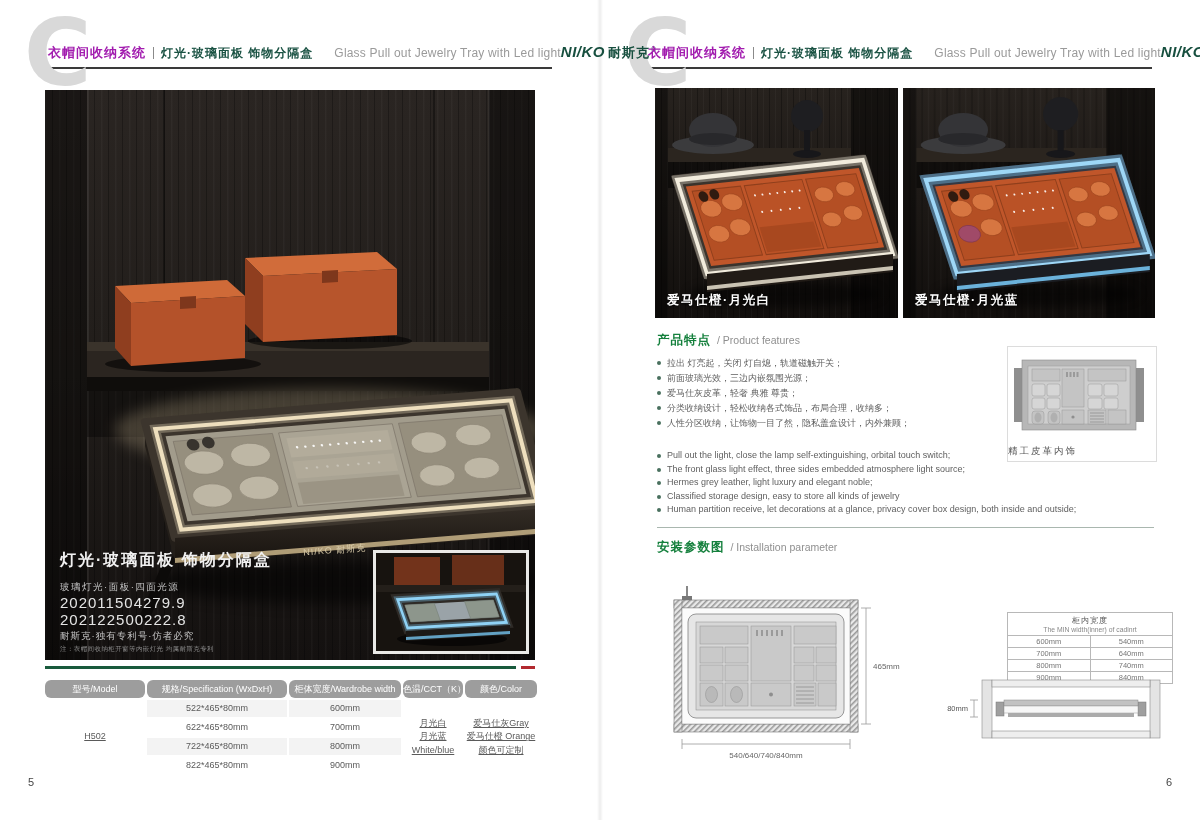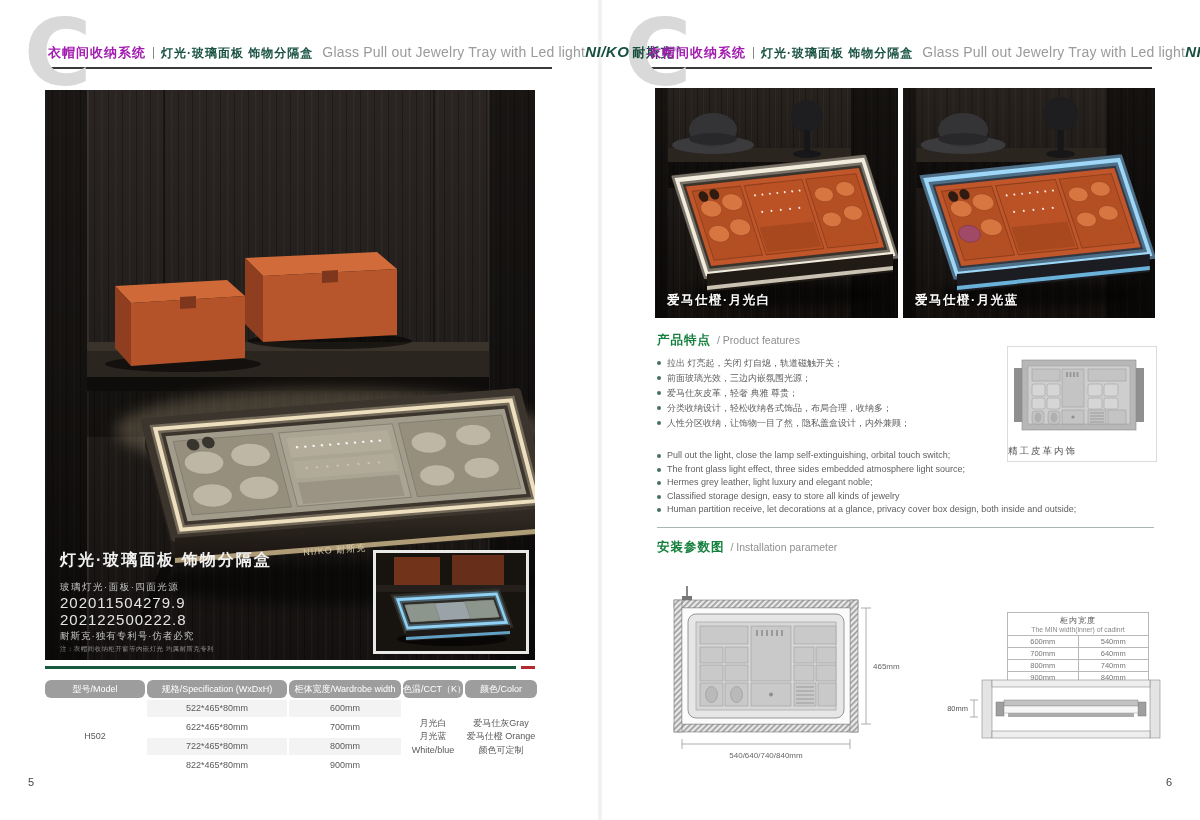--- a/index.html
+++ b/index.html
@@ -15,21 +15,21 @@
 
   
   .header{position:absolute;top:30px;left:48px;right:48px;height:32px;
     border-bottom:2px solid #3a3a3a;display:flex;align-items:flex-end;padding-bottom:5px;}
   .wm{position:absolute;left:-24px;top:-22px;font-size:92px;line-height:1;font-weight:bold;
     color:#d9d9d9;z-index:0;font-family:"DejaVu Sans",sans-serif;}
   .hgrp{display:flex;align-items:baseline;z-index:1;white-space:nowrap;}
   .h-cn{font-size:13px;font-weight:bold;color:#a21caf;letter-spacing:1px;}
   .h-bar{width:1px;height:12px;background:#8a8a8a;margin:0 7px;align-self:center;}
   .h-sub-cn{font-size:12px;font-weight:bold;color:#1a5243;letter-spacing:1px;}
-  .h-sub-en{font-size:14px;color:#9a9a9a;margin-left:9px;letter-spacing:.2px;}
+  .h-sub-en{font-size:12px;color:#9a9a9a;margin-left:21px;letter-spacing:.2px;}
   .h-logo{margin-left:auto;z-index:1;display:flex;align-items:baseline;color:#174f3f;white-space:nowrap;}
   .logo-en{font-size:15px;font-weight:bold;letter-spacing:.5px;font-style:italic;}
   .logo-cn{font-size:13px;font-weight:bold;margin-left:3px;letter-spacing:1px;}
   .logo-reg{font-size:7px;margin-left:1px;position:relative;top:-5px;}
 
   .pn{position:absolute;top:776px;font-size:11px;color:#454545;}
   #pageL .pn{left:28px;} #pageR .pn{left:566px;}
 
   
   .photoL{position:absolute;left:45px;top:90px;width:490px;height:570px;background:#1b1815;overflow:hidden;}
@@ -47,21 +47,21 @@
   .dividerL{position:absolute;left:45px;top:666px;width:490px;height:3px;display:flex;}
   .dividerL .g{flex:1;background:#185a3c;}
   .dividerL .gap{width:5px;background:#fff;}
   .dividerL .r{width:14px;background:#b2292f;}
   .spec{position:absolute;left:45px;top:680px;display:grid;
     grid-template-columns:100px 140px 112px 60px 72px;
     grid-template-rows:18px 17px 17px 17px 17px;gap:2px;font-size:9px;color:#5a5a5a;}
   .th{background:#9d9d9d;color:#fff;text-align:center;line-height:18px;white-space:nowrap;overflow:hidden;font-size:9px;border-radius:6px;}
   .td{background:#fff;text-align:center;line-height:17px;white-space:nowrap;}
   .td.stripe{background:#f3f3f3;}
-  .merge{background:#fff;display:flex;flex-direction:column;justify-content:center;text-align:center;line-height:1.5;}
+  .merge{background:#fff;display:flex;flex-direction:column;justify-content:center;text-align:center;line-height:1.5;text-decoration:underline;}
   .c-model{grid-column:1;grid-row:2/6;text-align:center;}
   .c-cct{grid-column:4;grid-row:2/6;}
   .c-color{grid-column:5;grid-row:2/6;}
 
   
   .photoS{position:absolute;top:88px;height:230px;background:#1d4ed8;overflow:hidden;}
   #photoW{left:55px;width:243px;} #photoB{left:303px;width:252px;}
   .plabel{position:absolute;left:12px;bottom:9px;color:#fff;font-size:12.5px;font-weight:bold;
     letter-spacing:1.5px;text-shadow:0 1px 2px rgba(0,0,0,.9);z-index:2;}
   .sect{position:absolute;left:57px;display:flex;align-items:baseline;gap:6px;white-space:nowrap;}
@@ -73,21 +73,21 @@
   #blistEN{top:449px;width:470px;}
   .bl{display:flex;gap:6px;font-size:9px;color:#5f5f5f;align-items:flex-start;}
   #blistCN .bl{line-height:15px;}
   #blistEN .bl{line-height:13.5px;}
   .dot{width:4px;height:4px;border-radius:50%;background:#49705e;flex:none;margin-top:5px;}
   .detail{position:absolute;left:407px;top:346px;width:150px;height:116px;border:1px solid #dcdcdc;
     box-sizing:border-box;background:#fff;}
   .detail .cap{font-size:9.5px;color:#555;letter-spacing:2px;margin-top:1px;}
   .divider2{position:absolute;left:57px;top:527px;width:497px;height:1px;background:#a9b7af;}
   .topview{position:absolute;left:58px;top:586px;width:250px;height:182px;}
-  .mwt{position:absolute;left:407px;top:612px;width:142px;border-collapse:collapse;font-size:7.5px;color:#777;}
+  .mwt{position:absolute;left:407px;top:612px;width:166px;border-collapse:collapse;font-size:7.5px;color:#777;}
   .mwt th,.mwt td{border:1px solid #b8b8b8;text-align:center;padding:0;}
   .mwt th{font-weight:normal;padding:2px 0;}
   .mwt .t-cn{font-size:8px;color:#555;letter-spacing:1px;}
   .mwt .t-en{font-size:6.8px;color:#888;}
   .mwt td{height:11px;}
   .sideview{position:absolute;left:340px;top:678px;width:225px;height:64px;}
   svg text{font-family:"Liberation Sans","DejaVu Sans",sans-serif;}
 </style>
 </head>
 <body>

